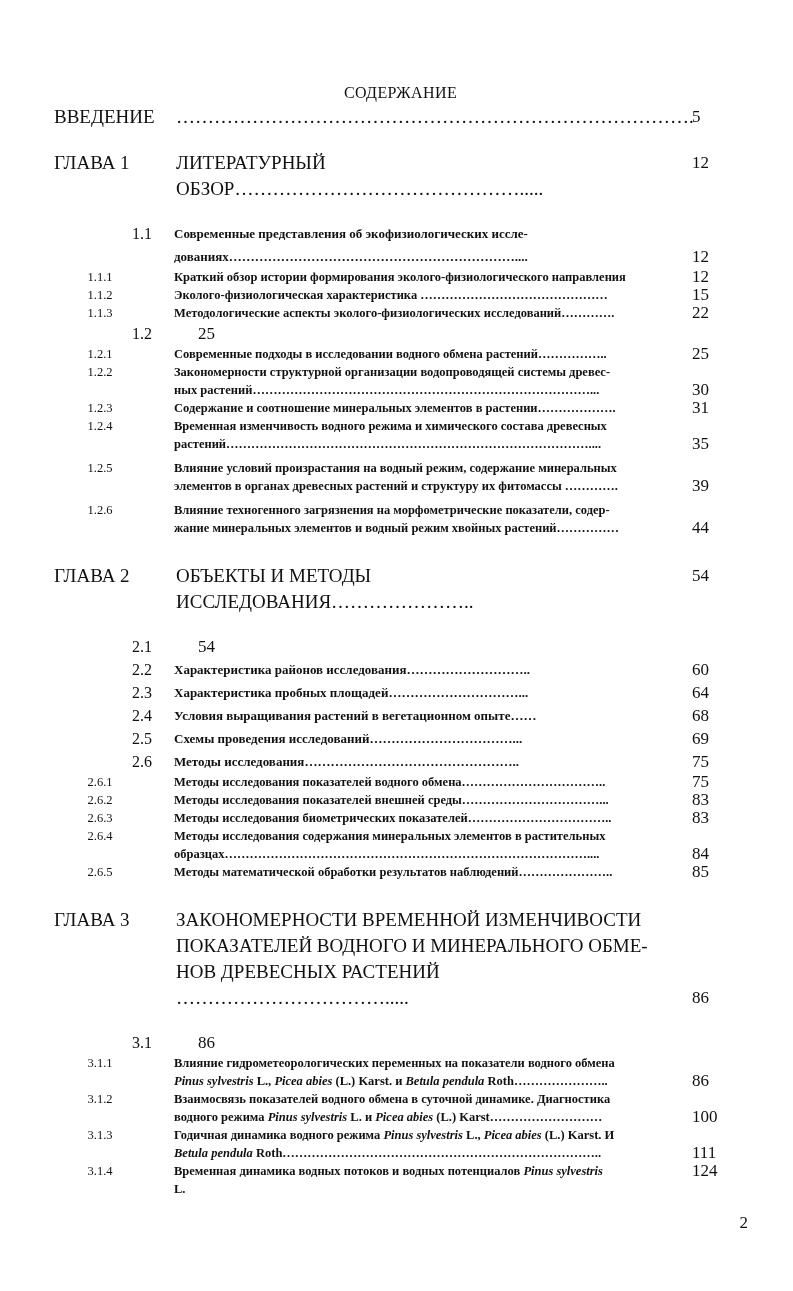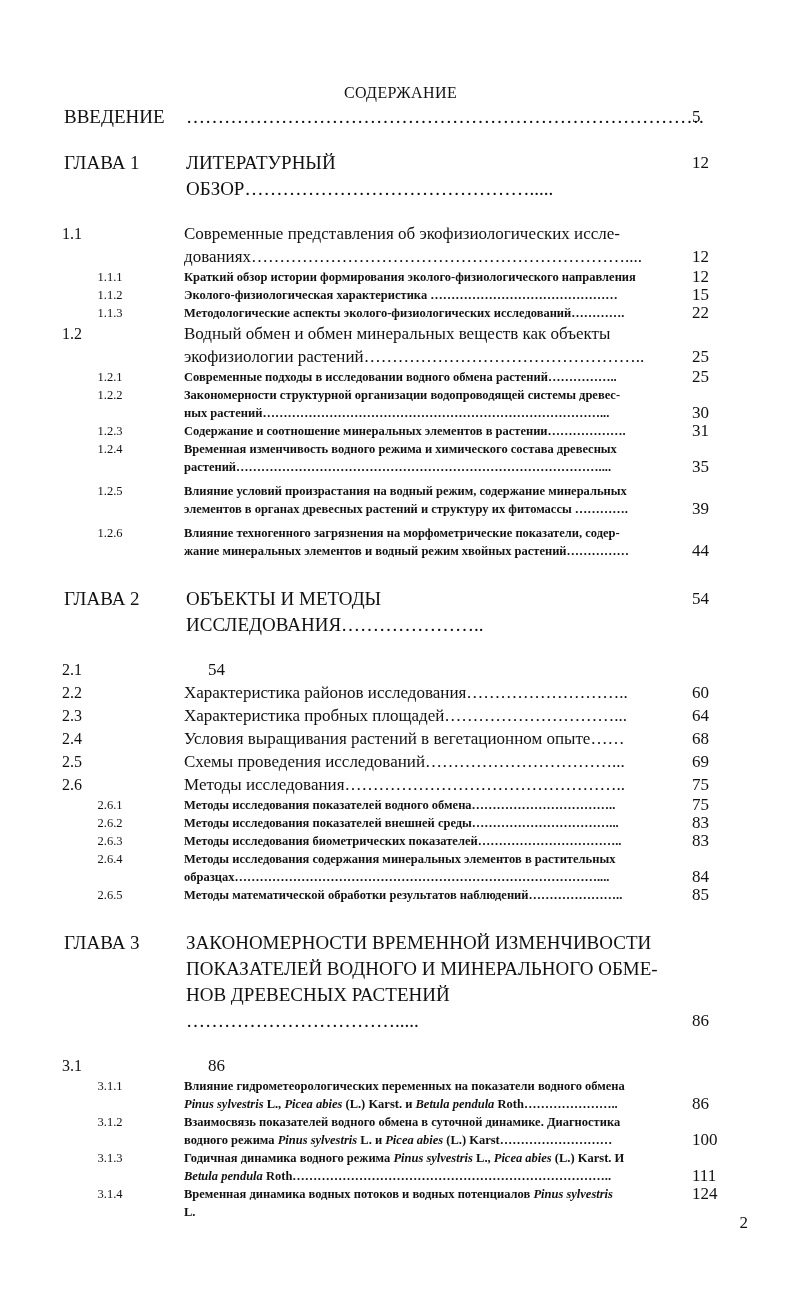--- a/index.html
+++ b/index.html
@@ -44,21 +44,20 @@
   
   .row {
     display: flex;
     align-items: flex-start;
     width: 700px;
   }
   .num {
     flex: 0 0 auto;
     text-align: center;
     white-space: nowrap;
-    margin-left: 10px;
   }
   .ttl {
     flex: 1 1 auto;
     min-width: 0;
   }
   .pg {
     flex: 0 0 auto;
     text-align: left;
     white-space: nowrap;
   }
@@ -83,28 +82,29 @@
     padding-left: 24px;
   }
 
   
   .lvl1 {
     font-size: 17px;
     line-height: 23px;
   }
   .lvl1 .num {
     width: 122px;
-    text-align: left;
+    text-align: right;
     padding-right: 22px;
     box-sizing: border-box;
     font-size: 16px;
   }
   .lvl1 .ttl {
-    font-size: 17px;
+    font-size: 13px;
     padding-right: 6px;
+    font-weight: bold;
   }
   .lvl1 .pg {
     width: 60px;
     font-size: 17px;
     padding-left: 24px;
   }
 
   
   .lvl2 {
     font-size: 12.5px;
@@ -193,24 +193,20 @@
     </div>
 
     <div class="row lvl2">
       <span class="num">1.1.3</span>
       <span class="ttl">Методологические аспекты эколого-физиологических исследований………….</span>
       <span class="pg">22</span>
     </div>
 
     <div class="row lvl1">
       <span class="num">1.2</span>
-      <span class="ttl">
-        <span>Водный обмен и обмен минеральных веществ как  объекты</span><br>
-        <span>экофизиологии растений…………………………………………..</span>
-      </span>
       <span class="pg low">25</span>
     </div>
 
     <div class="row lvl2">
       <span class="num">1.2.1</span>
       <span class="ttl">Современные подходы в исследовании водного обмена растений……………..</span>
       <span class="pg">25</span>
     </div>
 
     <div class="row lvl2">

